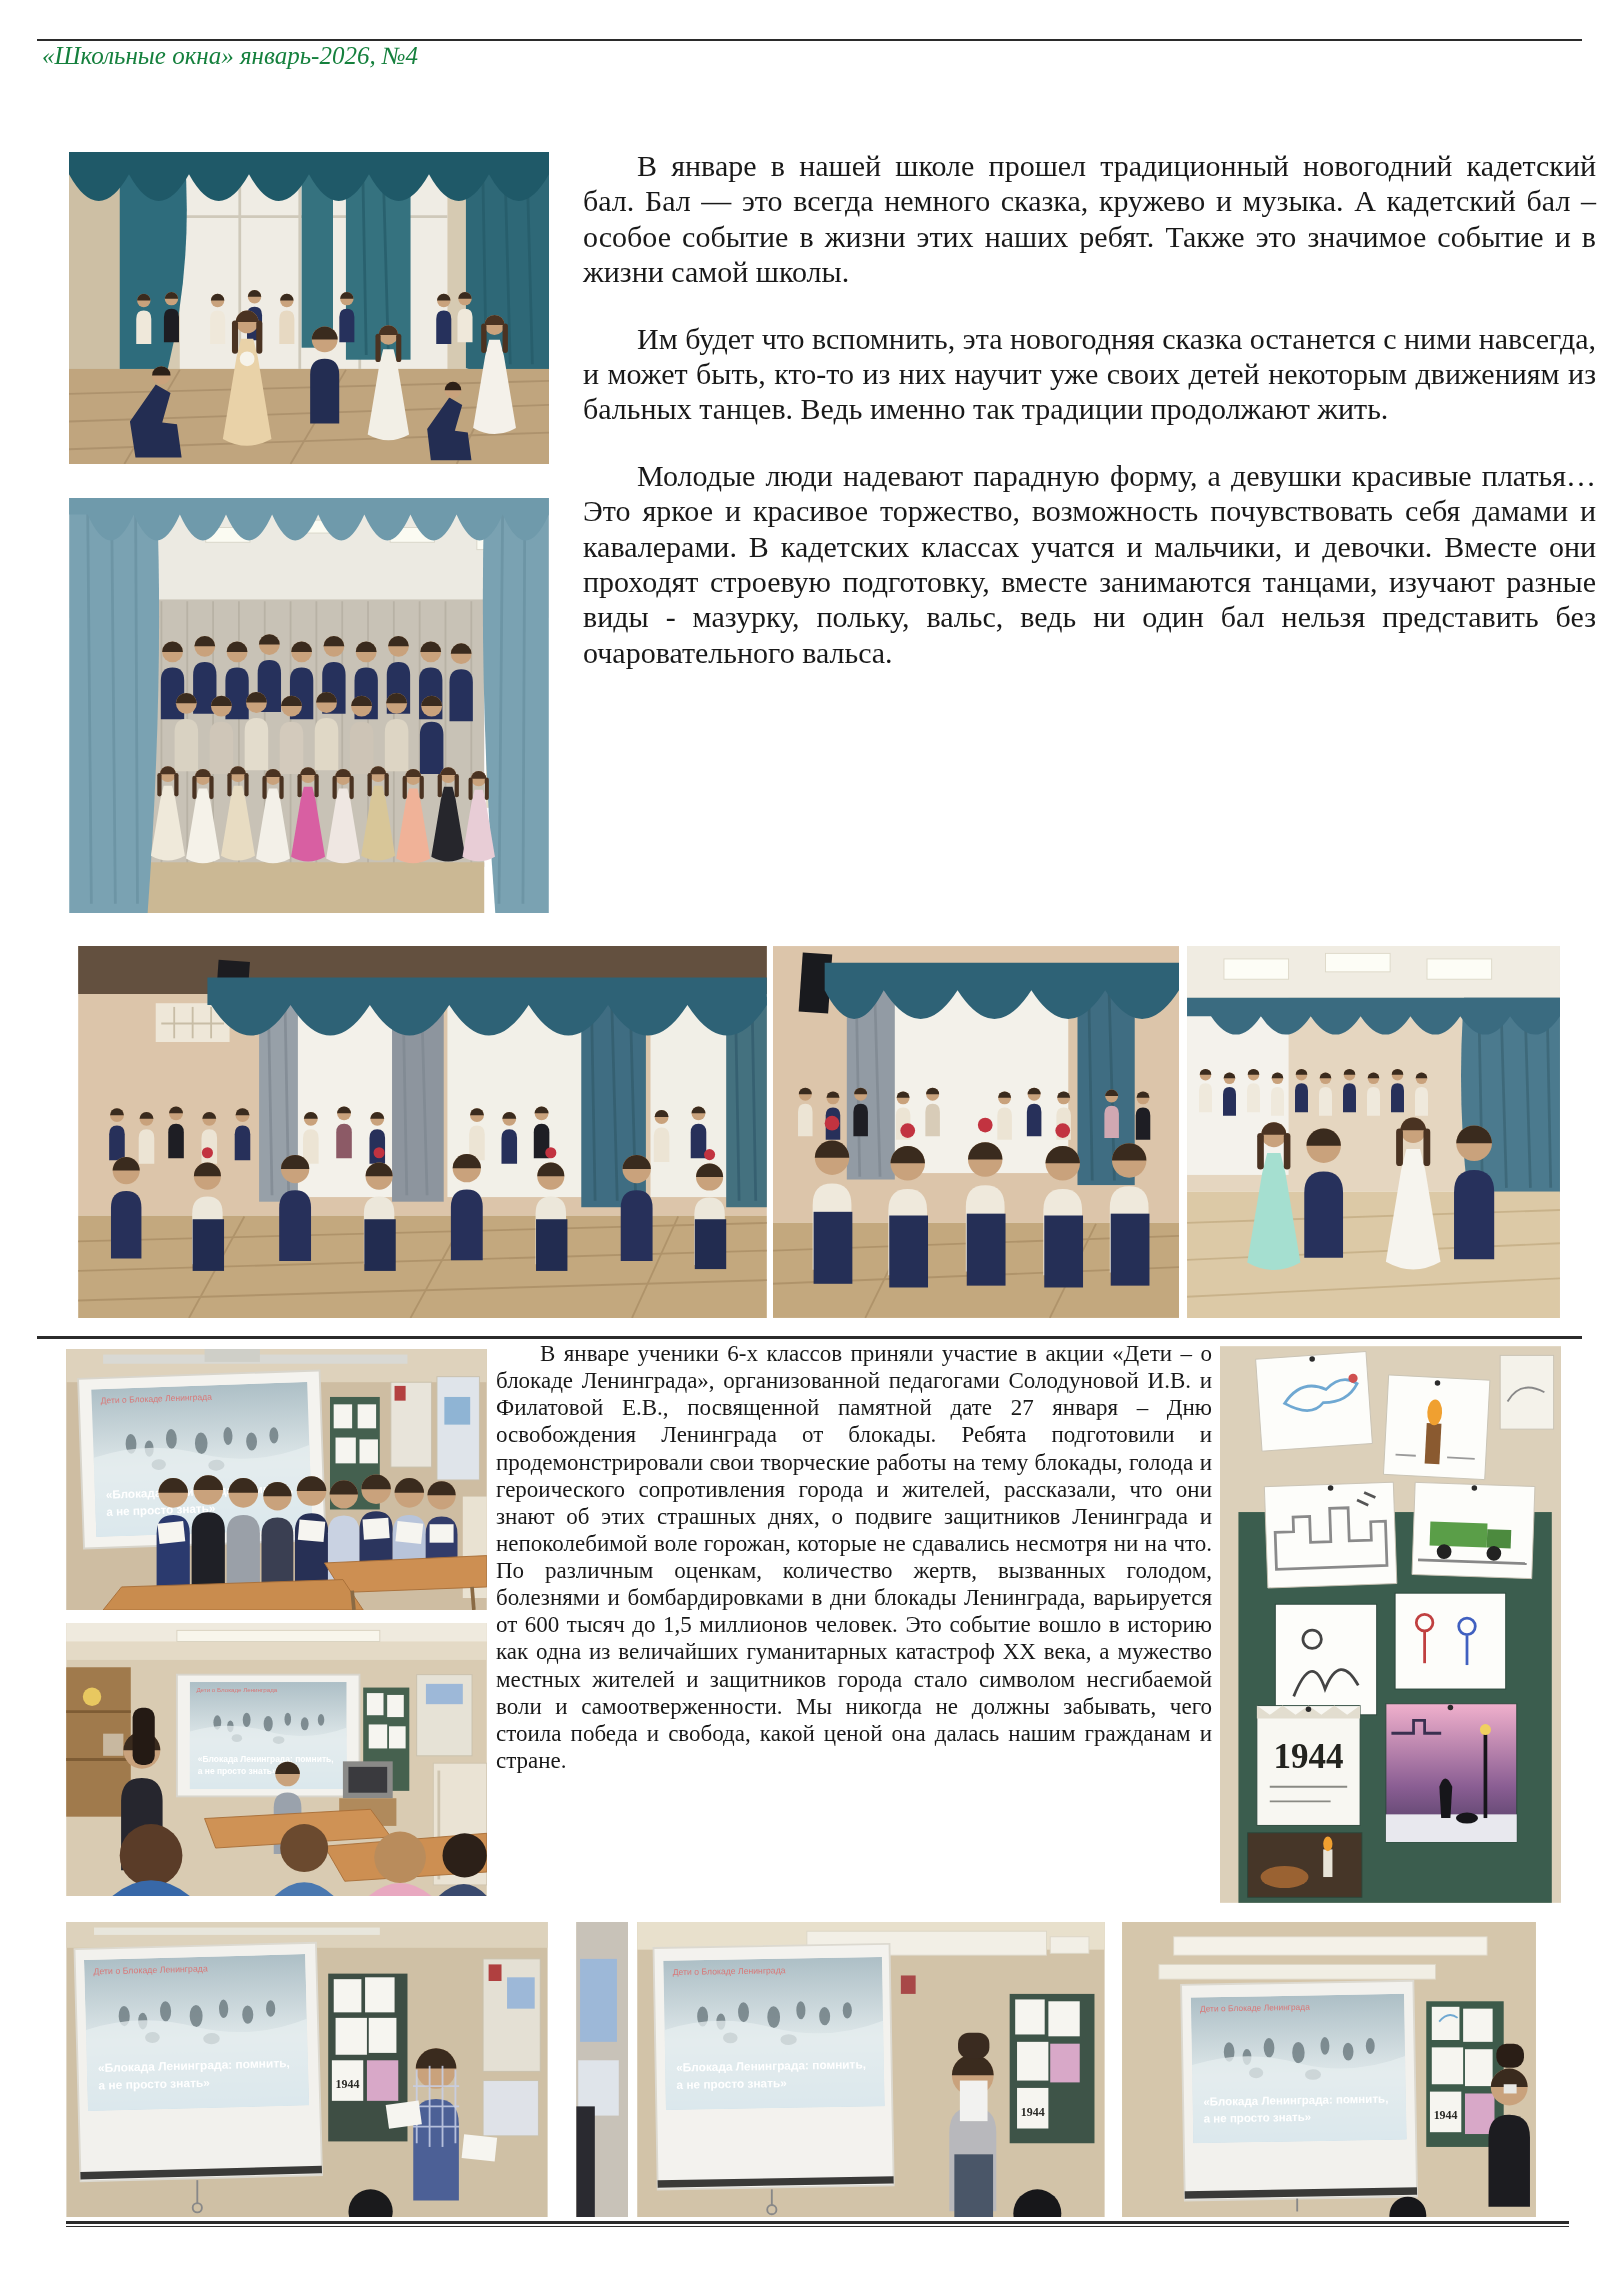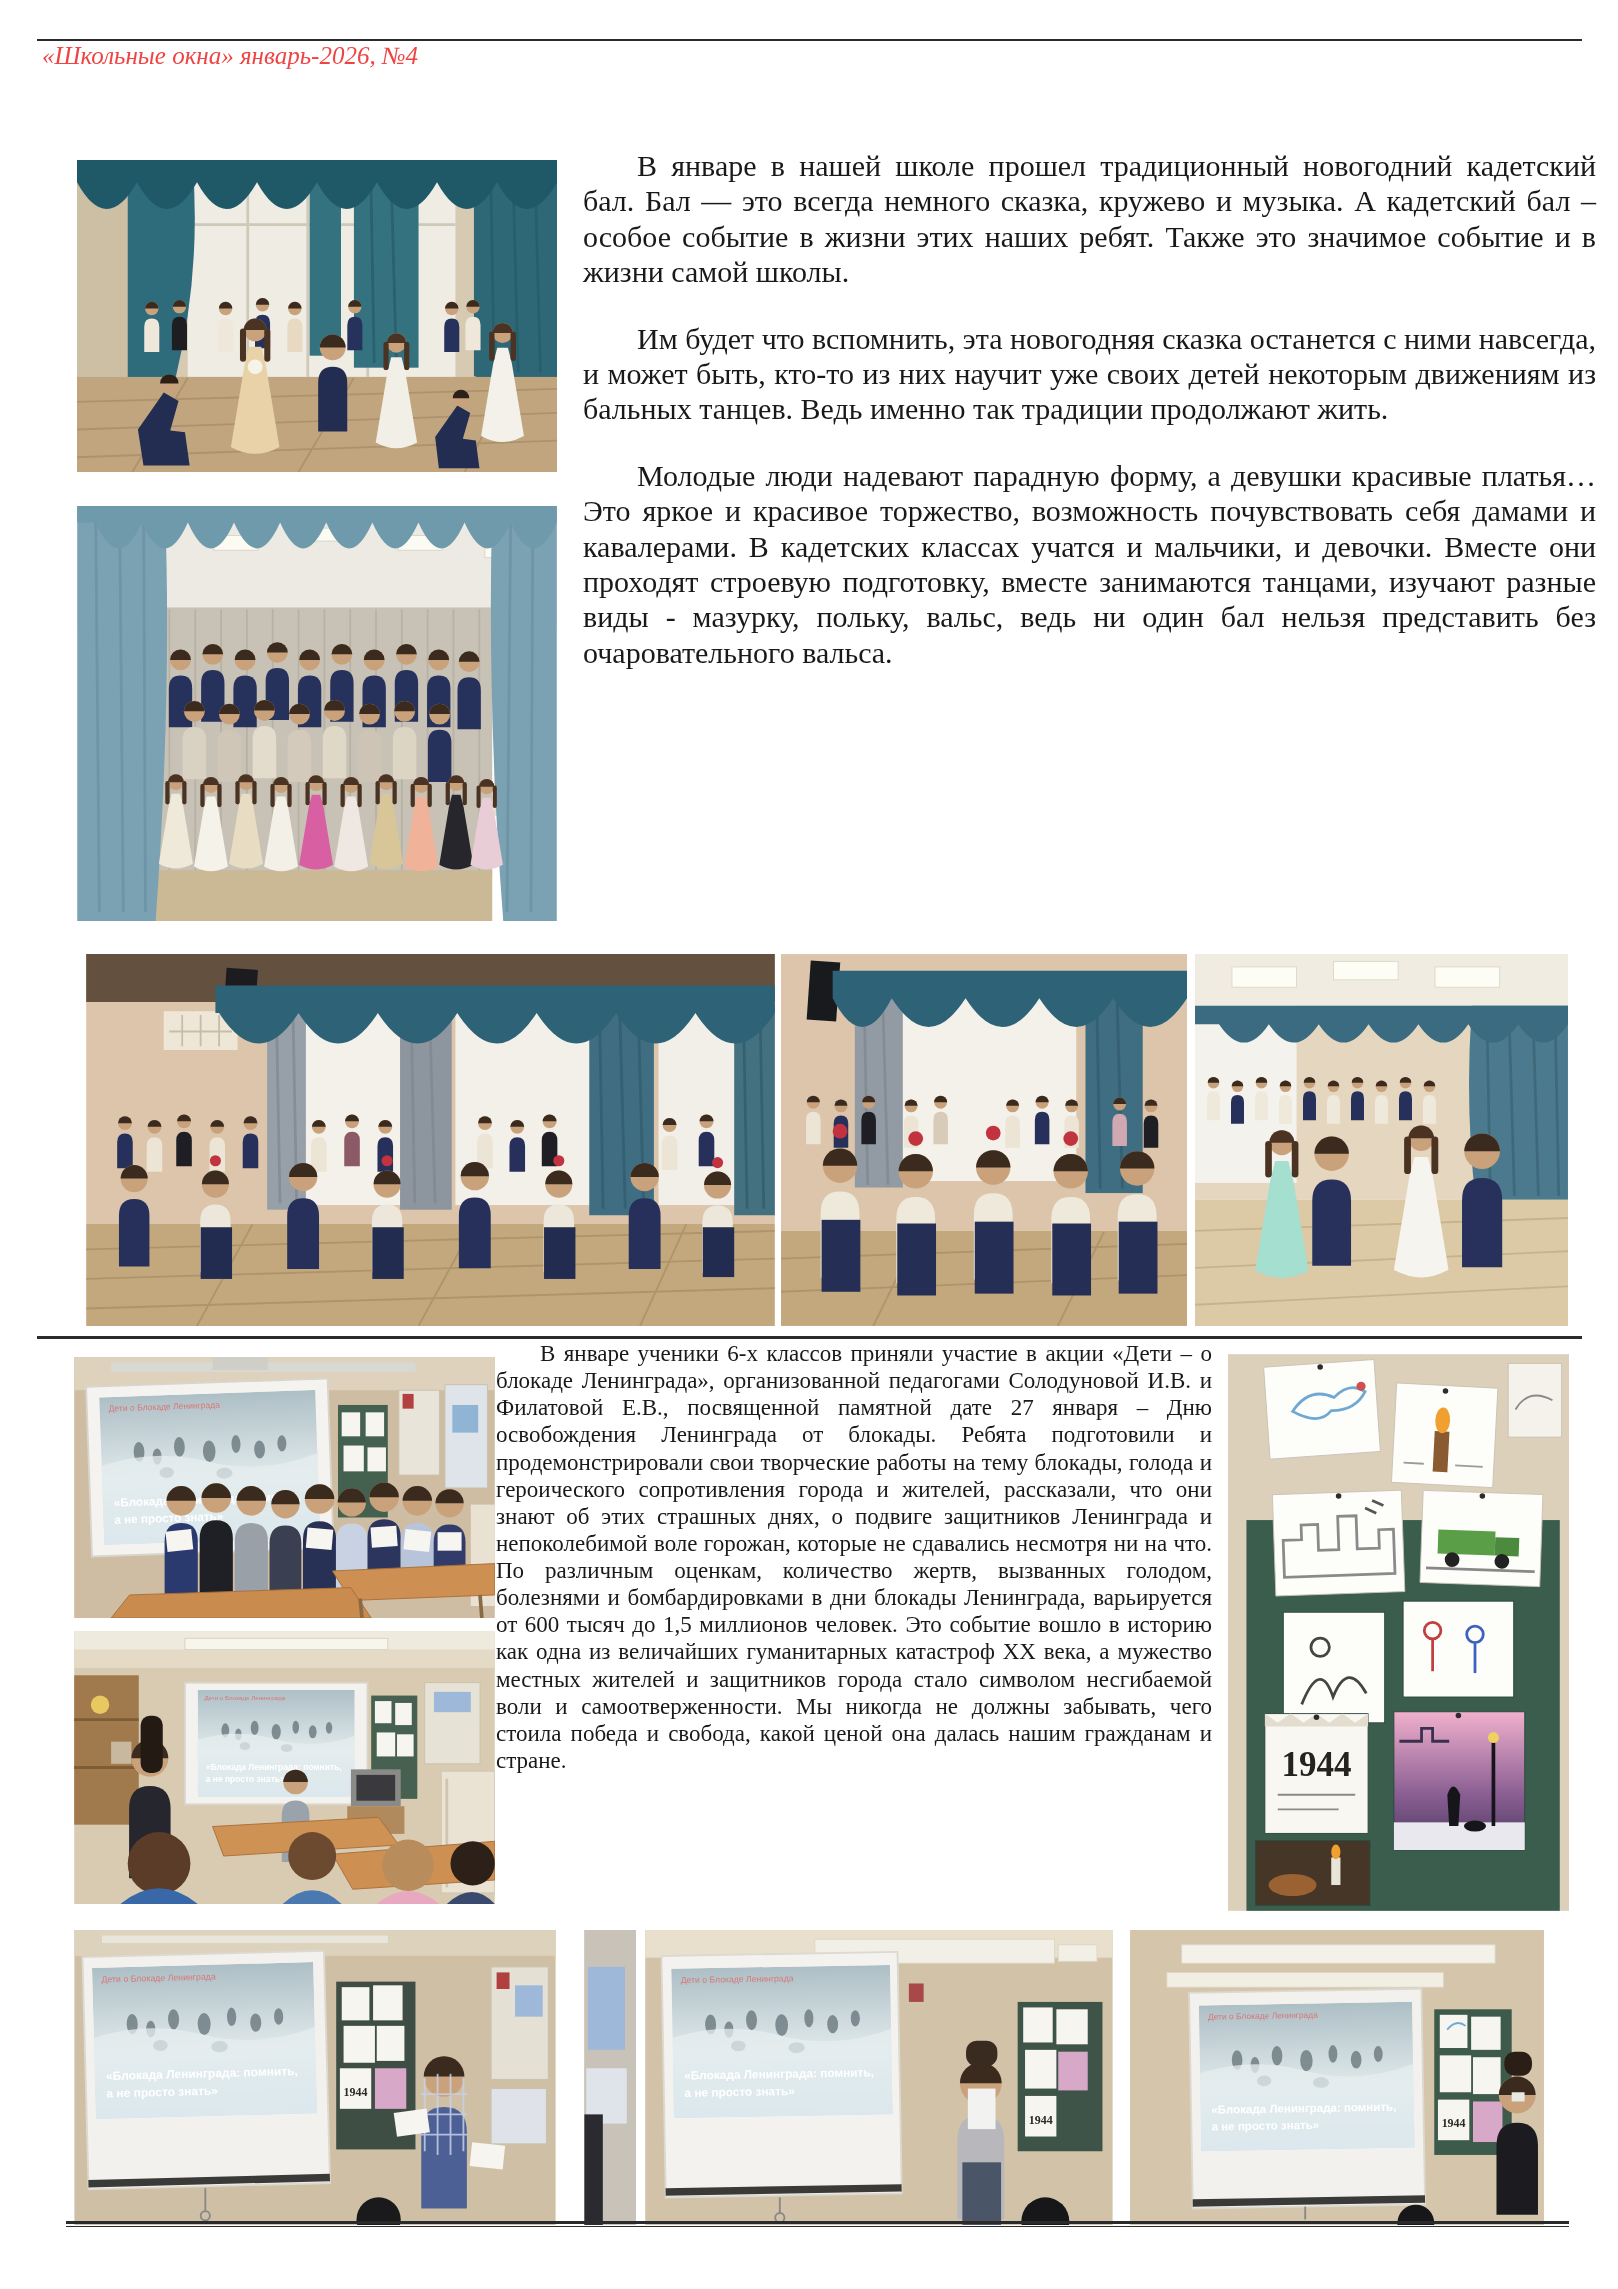--- a/index.html
+++ b/index.html
@@ -1,21 +1,21 @@
 <!DOCTYPE html>
 <html lang="ru" style="font-size:14.8px"><head>
 <meta charset="utf-8">
 <style>
   html,body{margin:0;padding:0;background:#ffffff;}
   .page{position:relative;width:1619px;height:2290px;background:#ffffff;overflow:hidden;
         font-family:"Liberation Serif", serif;color:#191919;}
   .rule{position:absolute;background:#2b2b2b;}
-  figure{position:absolute;margin:8px;padding:0;}
+  figure{position:absolute;margin:0;padding:0;}
   figure svg{display:block;}
-  #issue-line{position:absolute;left:42px;top:42px;font-style:italic;font-size:25px;color:#ef4444;}
+  #issue-line{position:absolute;left:42px;top:42px;font-style:italic;font-size:25px;color:#15803d;}
   #kicker{position:absolute;left:42px;top:76px;font-weight:bold;font-style:italic;font-size:35px;
           word-spacing:24px;color:#161616;}
   #art1{position:absolute;left:583px;top:148px;width:1013px;}
   #art1 h1{margin:0 0 14.8px 0;text-align:center;font-style:italic;font-weight:bold;font-size:55px;
            letter-spacing:-0.9px;line-height:1.1;}
   #art1 p{margin:0 0 31px 0;font-size:30px;line-height:1.18;text-align:justify;text-indent:54px;}
   #art2{position:absolute;left:496px;top:1340px;width:716px;}
   #art2 h2{margin:0 0 7.4px 0;text-align:center;font-weight:normal;font-size:50px;line-height:1.05;}
   #art2 p{margin:0;font-size:23px;line-height:1.18;text-align:justify;text-indent:44px;}
   svg text{font-family:"Liberation Sans", sans-serif;}

